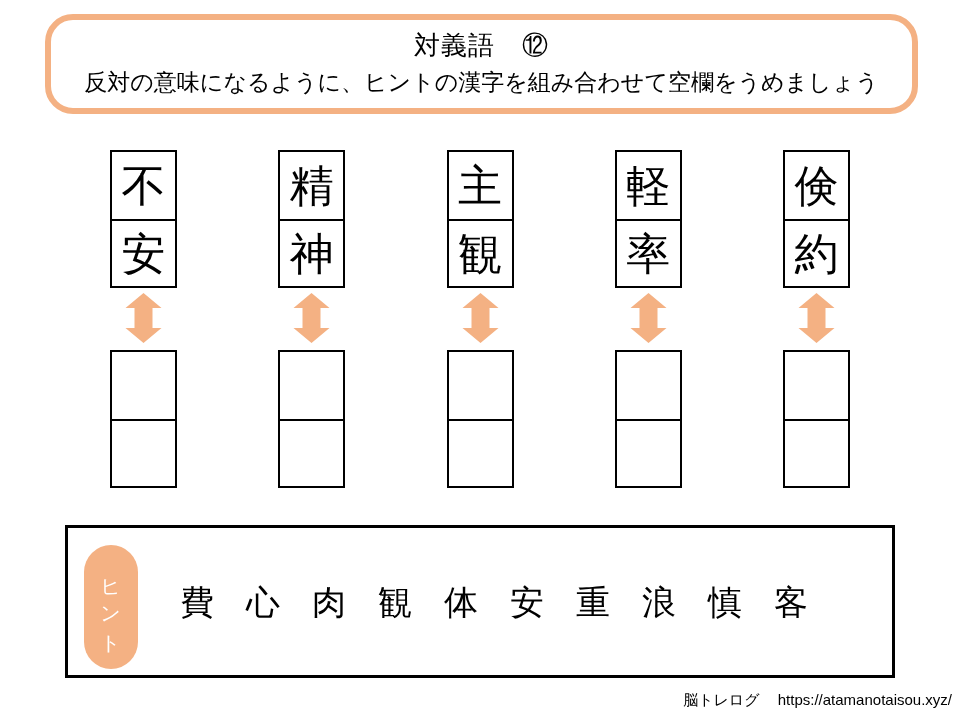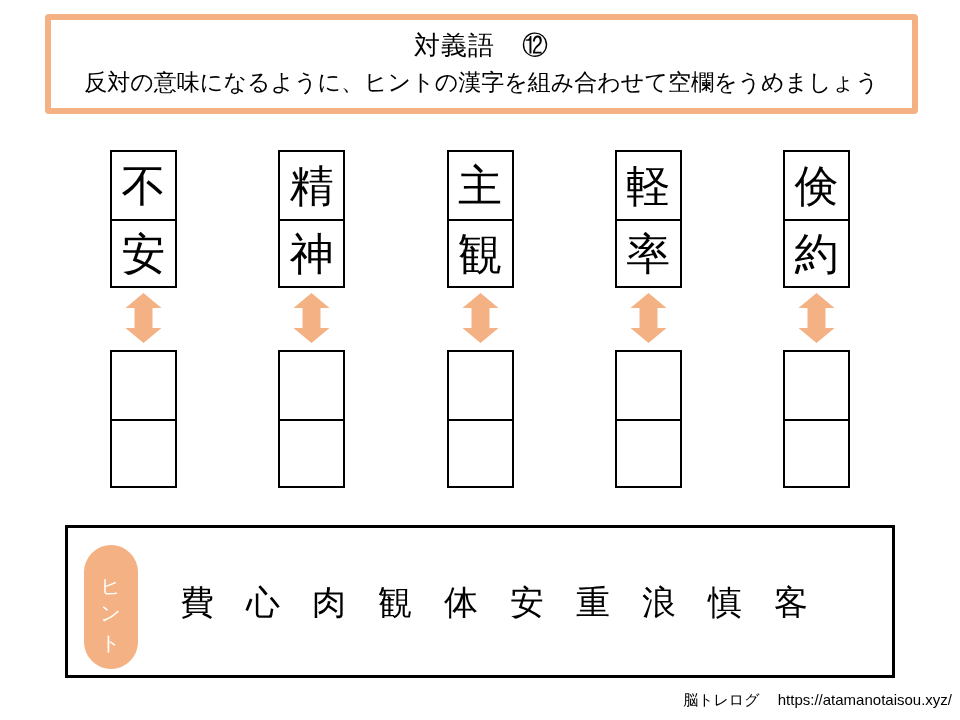--- a/index.html
+++ b/index.html
@@ -13,21 +13,21 @@
     background: #ffffff;
     overflow: hidden;
   }
 
   
   .header-card {
     position: absolute;
     left: 45px; top: 14px;
     width: 873px; height: 100px;
     border: 6px solid #F4B183;
-    border-radius: 4px;
+    border-radius: 28px;
     background: #ffffff;
     display: flex;
     flex-direction: column;
     align-items: center;
     justify-content: center;
     gap: 8px;
     padding: 4px 10px 6px 10px;
   }
   .title {
     font-size: 26px;

